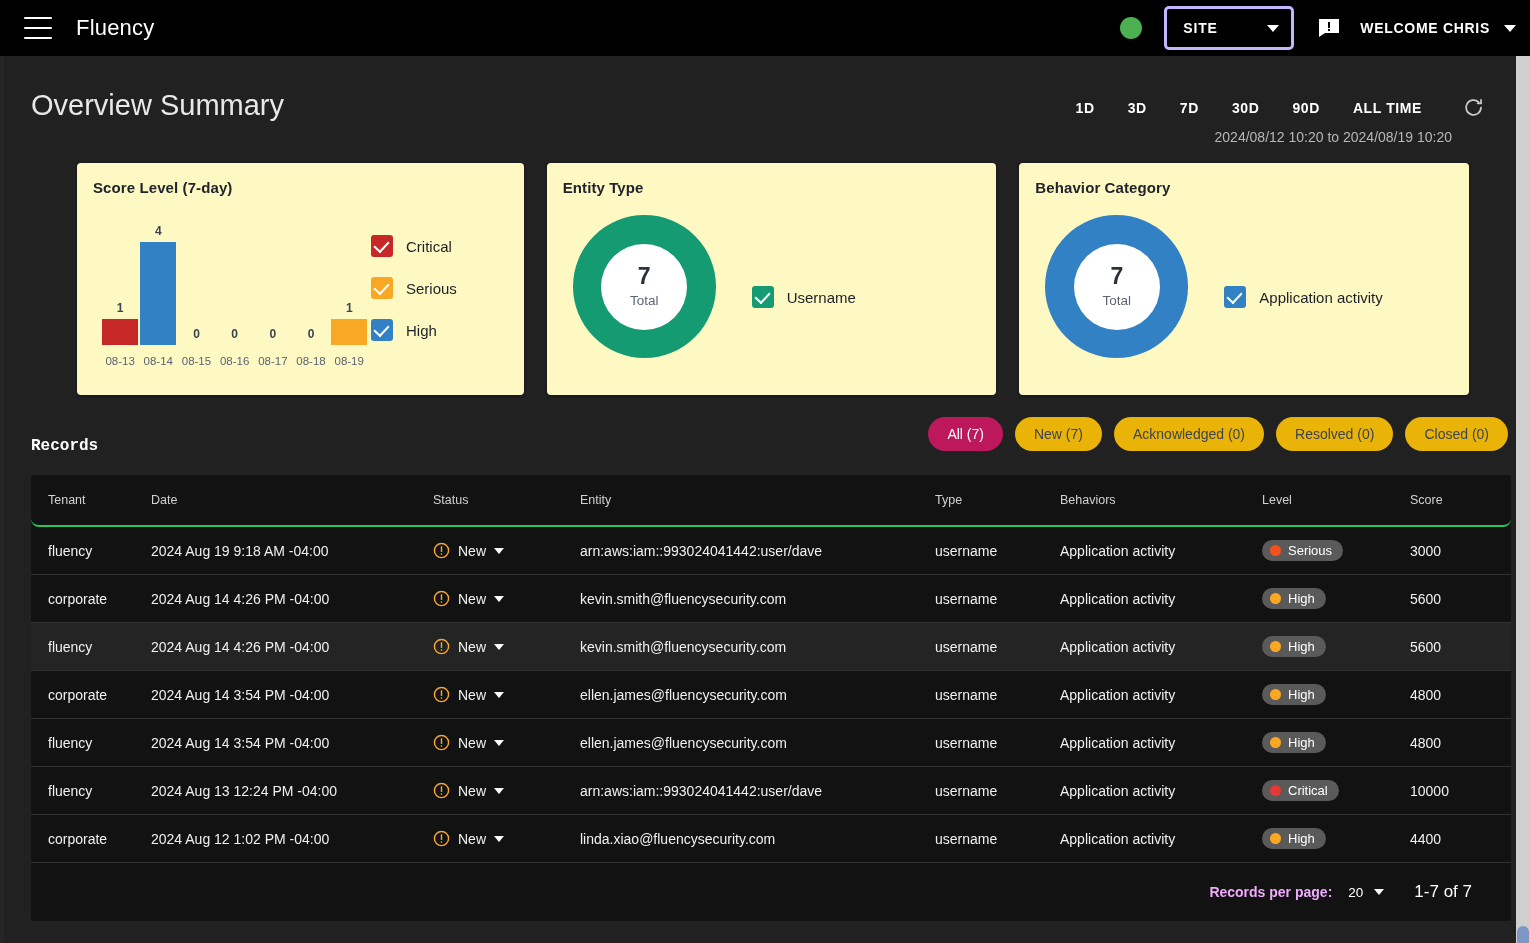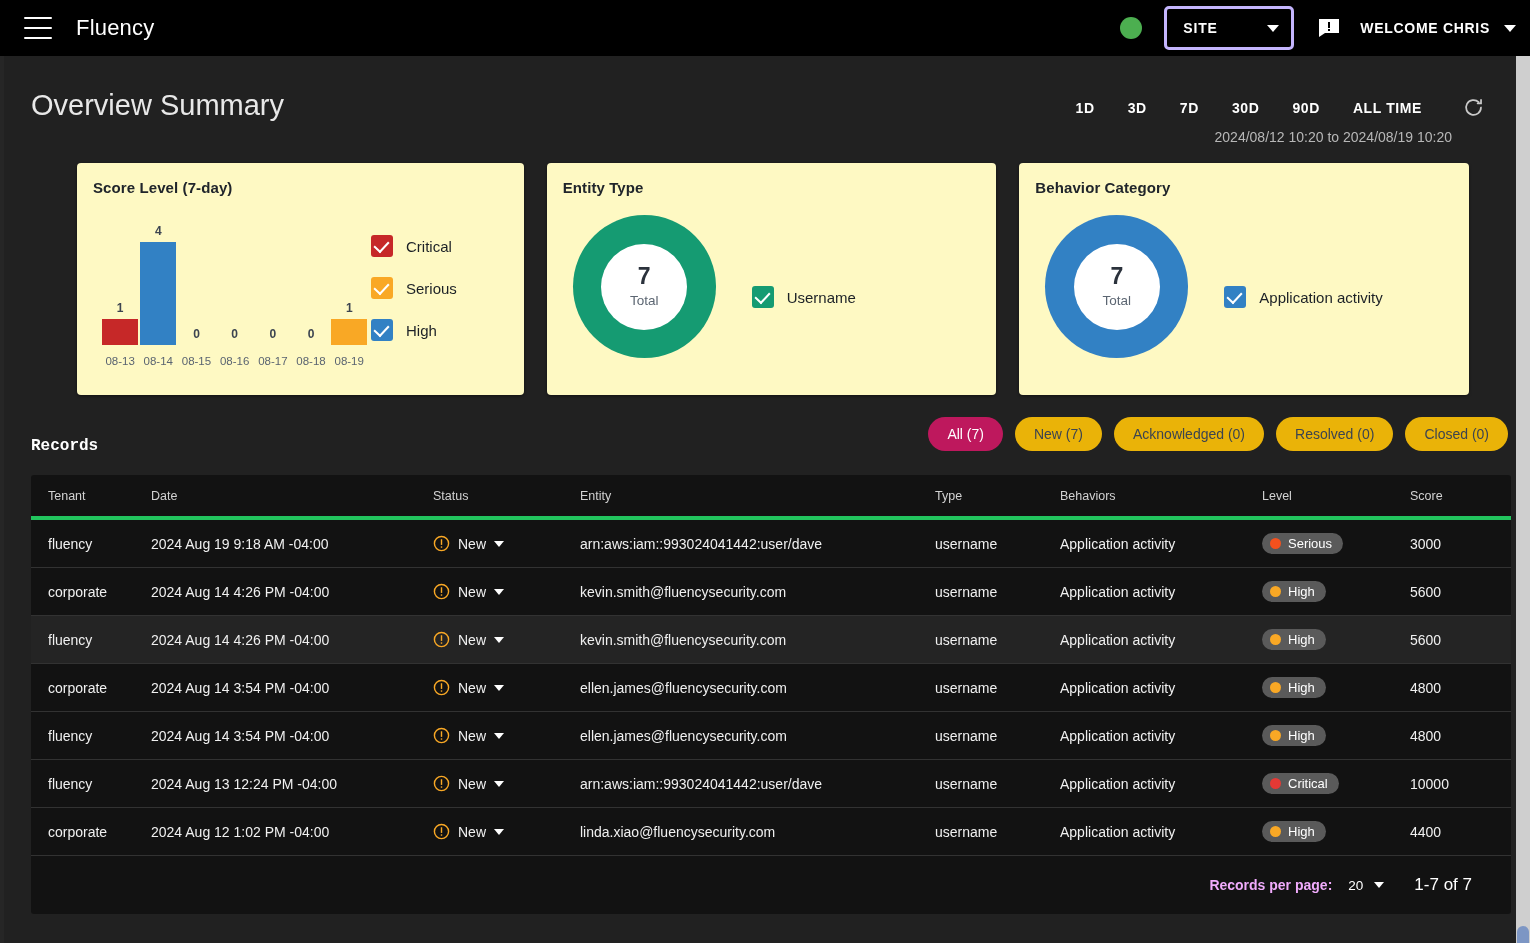--- a/index.html
+++ b/index.html
@@ -85,21 +85,21 @@
   .filters { position: absolute; right: 22px; top: 417px; display: flex; gap: 12px; }
   .fbtn { height: 34px; border-radius: 17px; background: #eab308; color: #3c4450;
     font-size: 14px; padding: 0 19px; display: flex; align-items: center; cursor: pointer; border: none;
     font-family: inherit; }
   .fbtn.active { background: #be185d; color: #fff; }
 
   
   .table { position: absolute; left: 31px; top: 475px; width: 1480px; background: #121212;
     border-radius: 3px; overflow: hidden; }
   .trow { display: flex; align-items: center; height: 48px; border-bottom: 1px solid #323232; }
-  .thead { height: 45px; border-bottom: 4px solid #22c55e; }
+  .thead { height: 52px; border-bottom: 2px solid #22c55e; border-radius: 8px; }
   .thead .cell { color: #d2d2d2; font-size: 12.5px; }
   .trow.hover { background: #242424; }
   .cell { font-size: 14px; color: #f0f0f0; padding-right: 10px; overflow: hidden;
     white-space: nowrap; text-overflow: ellipsis; }
   .c-tenant { width: 120px; padding-left: 17px; }
   .c-date   { width: 282px; }
   .c-status { width: 147px; display: flex; align-items: center; gap: 8px; cursor: pointer; }
   .c-entity { width: 355px; }
   .c-type   { width: 125px; }
   .c-behav  { width: 202px; }

